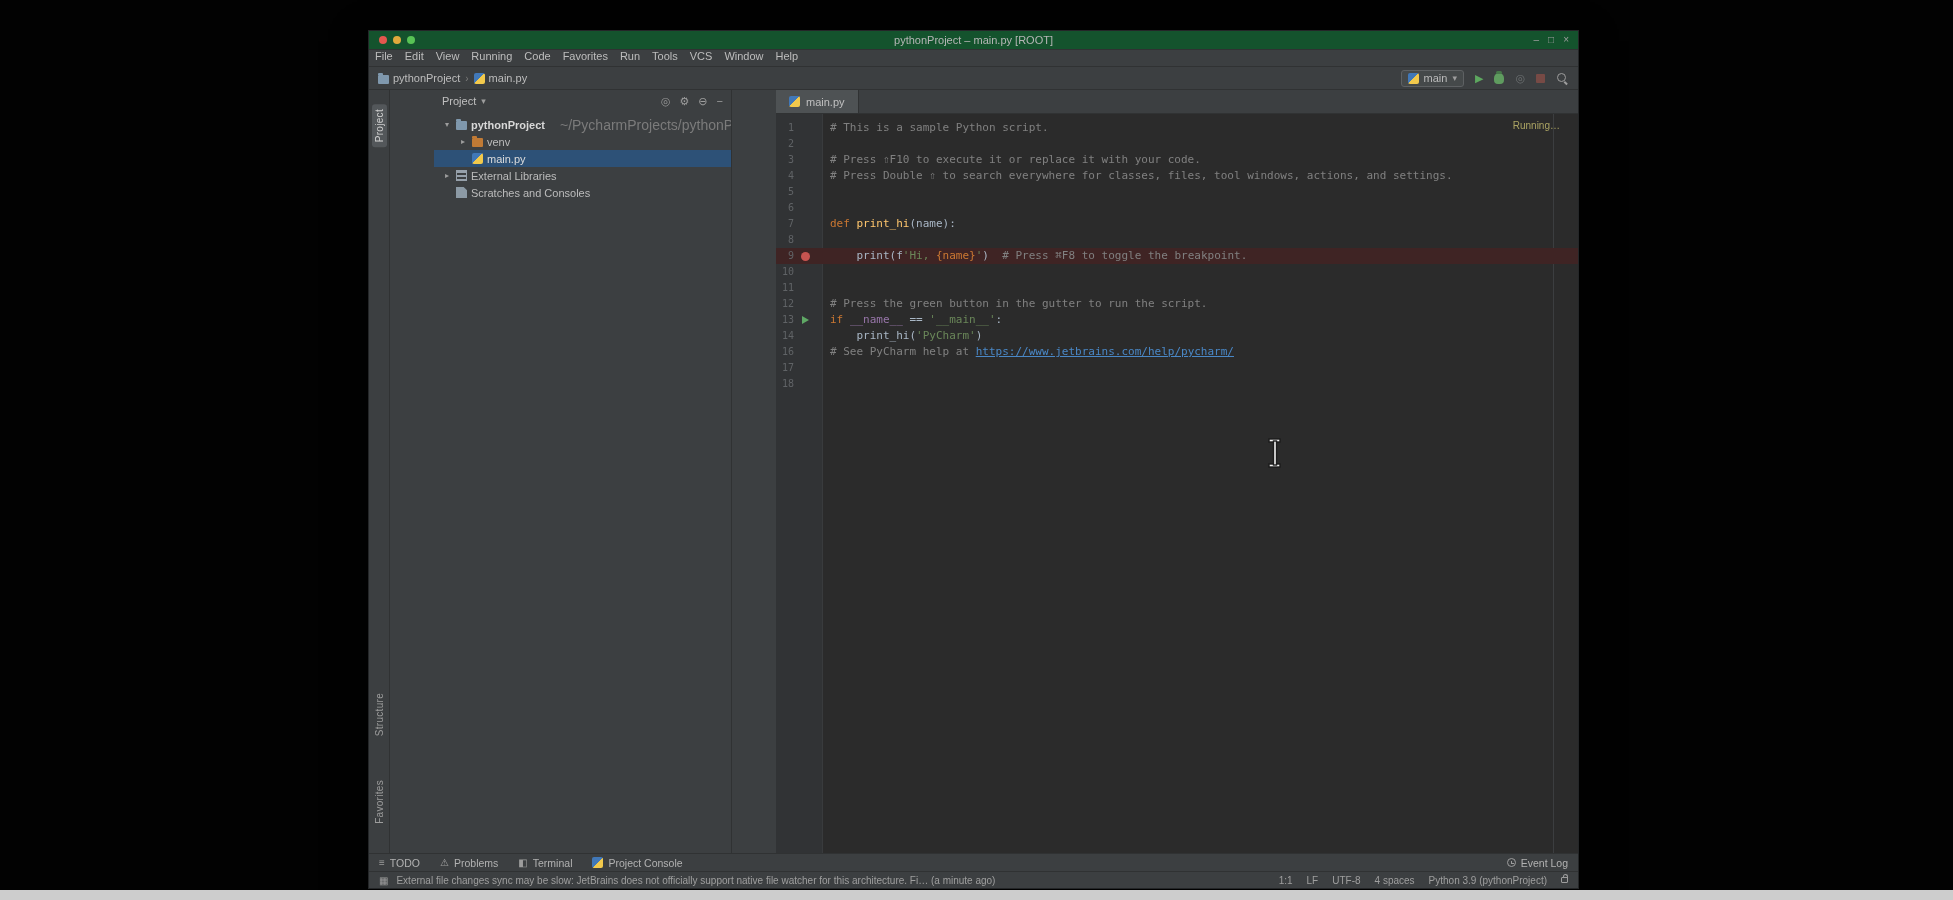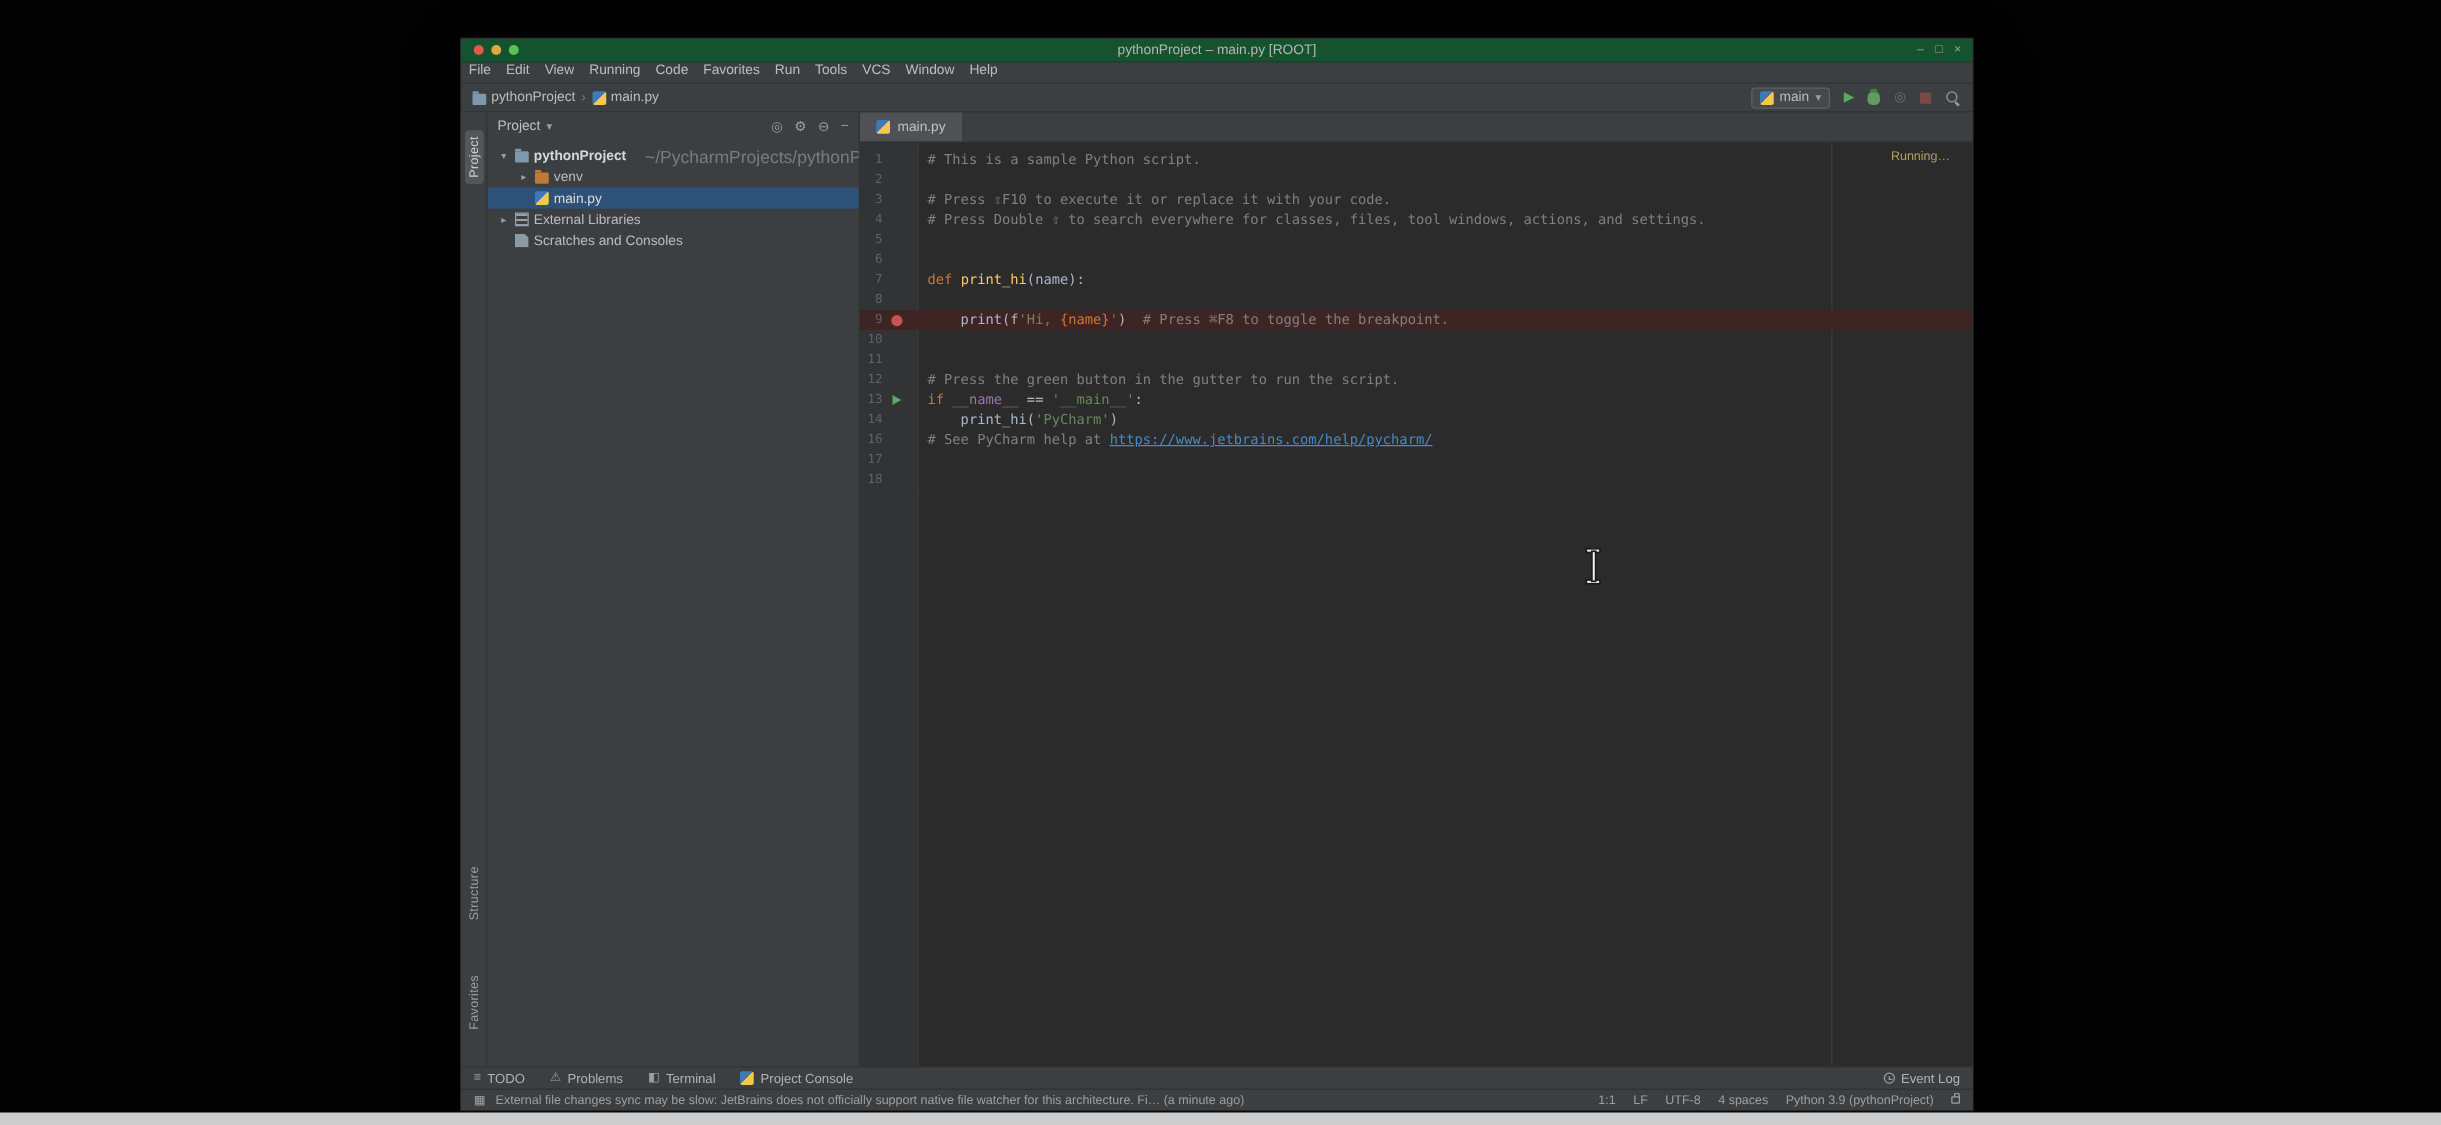--- a/index.html
+++ b/index.html
@@ -40,21 +40,21 @@
   .bug-icon::before { content:''; position:absolute; top:-2px; left:2px; right:2px; height:3px;
                       background:#47784a; border-radius:3px; }
   .dim-glyph { color:#6f7374; font-size:11px; line-height:11px; }
   .stop-icon { width:9px; height:9px; background:#774a45; border-radius:1px; }
   .search-icon { width:13px; height:13px; position:relative; display:inline-block; }
   .search-icon::before { content:''; position:absolute; left:1px; top:1px; width:7px; height:7px;
                          border:1.5px solid #9d9d9d; border-radius:50%; }
   .search-icon::after { content:''; position:absolute; left:9px; top:9px; width:4px; height:2px;
                         background:#9d9d9d; transform:rotate(45deg); transform-origin:0 0; }
 
-  .main { flex:1; display:flex; min-height:0; }
+  .main { flex:1; display:flex; min-height:0;gap:44px; }
 
   
   .stripe { width:21px; flex:0 0 21px; background:#3c3f41; border-right:1px solid #303233; position:relative; }
   .stripe-top { position:absolute; top:14px; left:0; right:0; display:flex; flex-direction:column; align-items:center; }
   .stripe-bottom { position:absolute; bottom:24px; left:0; right:0; display:flex; flex-direction:column;
                    align-items:center; gap:34px; }
   .stripe-btn { writing-mode:vertical-rl; transform:rotate(180deg); font-size:10px; color:#9d9d9d;
                 padding:5px 2px; border-radius:3px; letter-spacing:.3px; }
   .stripe-btn.active { background:#53575a; color:#cfcfcf; }
 

